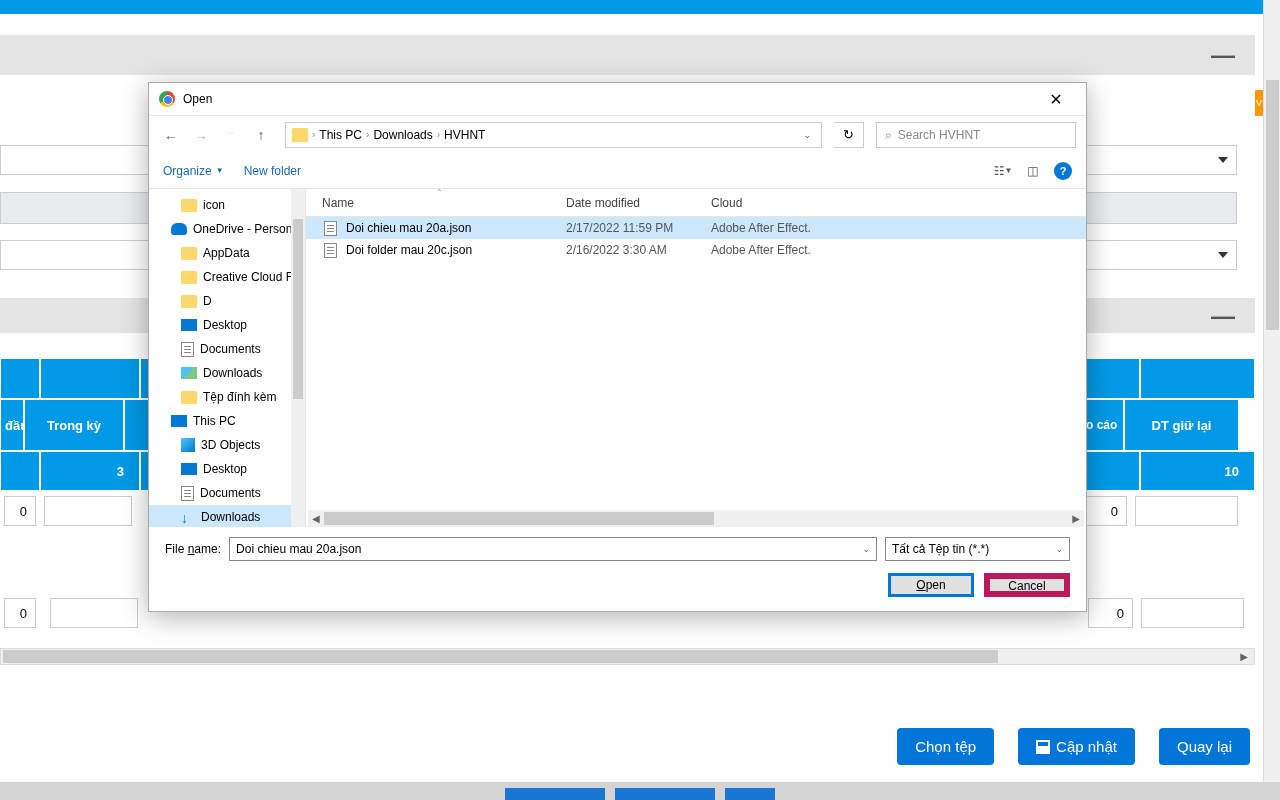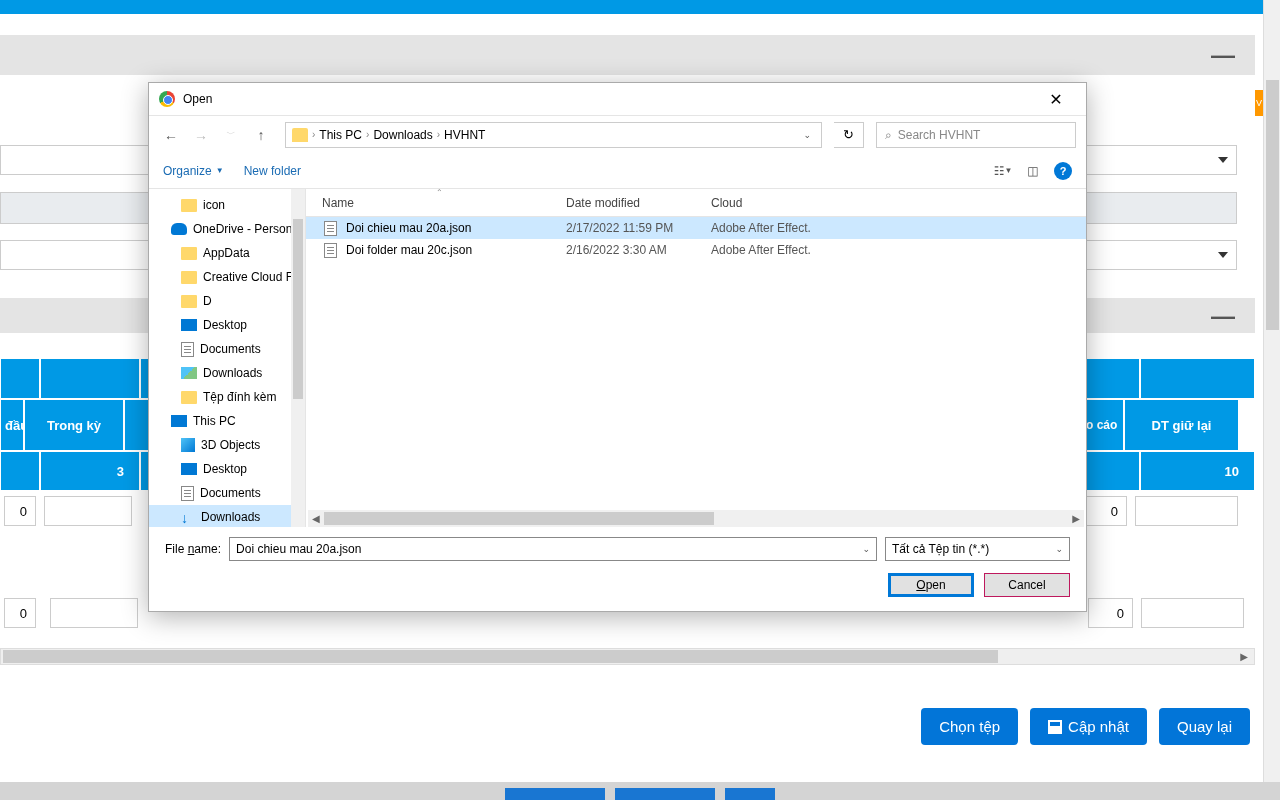--- a/index.html
+++ b/index.html
@@ -26,21 +26,21 @@
 .input-row { display: flex; height: 40px; align-items: center; }
 .input-row input { height: 30px; border: 1px solid #ccc; text-align: right; padding: 0 8px; font-size: 13px; margin: 0 4px; }
 
 .bg-row2 { position: absolute; top: 593px; left: 0; height: 40px; display: flex; align-items: center; }
 .bg-row2 input { height: 30px; border: 1px solid #ccc; text-align: right; padding: 0 8px; font-size: 13px; margin: 0 4px; }
 
 .hscroll { position: absolute; top: 648px; left: 0; width: 1255px; height: 17px; background: #efefef; border: 1px solid #ddd; display: flex; align-items: center; }
 .hscroll-thumb { width: 995px; height: 13px; background: #ccc; margin-left: 2px; }
 .hscroll-right { margin-left: auto; padding-right: 6px; font-size: 10px; color: #666; }
 
-.bottom-buttons { position: absolute; top: 708px; right: 30px; display: flex; gap: 12px; }
+.bottom-buttons { position: absolute; top: 728px; right: 30px; display: flex; gap: 24px; }
 .btn-primary { background: #0275d8; color: #fff; border: none; padding: 10px 18px; font-size: 15px; border-radius: 4px; cursor: pointer; display: flex; align-items: center; gap: 6px; }
 .save-icon { width: 14px; height: 14px; background: #fff; position: relative; }
 .save-icon::after { content: ""; position: absolute; top: 2px; left: 2px; right: 2px; height: 4px; background: #0275d8; }
 
 .right-scrollbar { position: absolute; top: 0; right: 0; width: 17px; height: 800px; background: #f0f0f0; border-left: 1px solid #ddd; }
 .right-thumb { position: absolute; top: 80px; width: 13px; left: 2px; height: 250px; background: #ccc; }
 .orange-tag { position: absolute; top: 90px; right: 17px; width: 8px; height: 26px; background: #ff9800; color: #fff; font-size: 9px; display: flex; align-items: center; justify-content: center; }
 
 .bottom-graybar { position: absolute; top: 782px; left: 0; right: 0; height: 18px; background: #d4d4d4; display:flex; justify-content:center; gap:10px; padding-top:6px;}
 .bottom-graybar div { width: 100px; height: 26px; background: #1976d2; }
@@ -113,21 +113,21 @@
 
 .preview { width: 260px; border-left: 1px solid #e5e5e5; display: flex; align-items: center; justify-content: center; font-size: 12px; color: #666; }
 
 .dlg-bottom { padding: 10px 16px 14px; }
 .filename-row { display: flex; align-items: center; gap: 8px; margin-bottom: 12px; }
 .filename-label { font-size: 12px; }
 .filename-input { flex: 1; height: 24px; border: 1px solid #888; font-size: 12px; padding: 0 6px; display: flex; align-items: center; justify-content: space-between; }
 .fn-drop { font-size: 9px; color: #555; }
 .filetype-select { width: 185px; height: 24px; border: 1px solid #888; font-size: 12px; padding: 0 6px; display: flex; align-items: center; justify-content: space-between; }
 .button-row { display: flex; justify-content: flex-end; gap: 10px; }
-.dlg-btn { width: 86px; height: 24px; border: 1px solid #be185d; background: #e1e1e1; font-size: 12px; cursor: pointer; }
+.dlg-btn { width: 86px; height: 24px; border: 6px solid #be185d; background: #e1e1e1; font-size: 12px; cursor: pointer; }
 .dlg-btn.primary { border: 2px solid #0078d7; box-shadow: inset 0 0 0 1px #0078d7; }
 </style>
 </head>
 <body>
 
 <div class="bg-topbar"></div>
 <div class="bg-graybar">
   <span class="minus-btn">—</span>
 </div>
 <div class="orange-tag">V</div>

